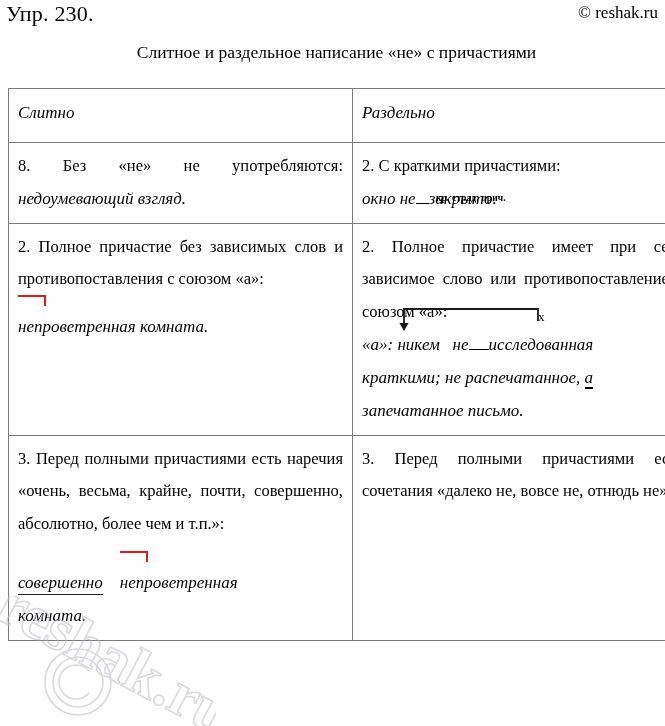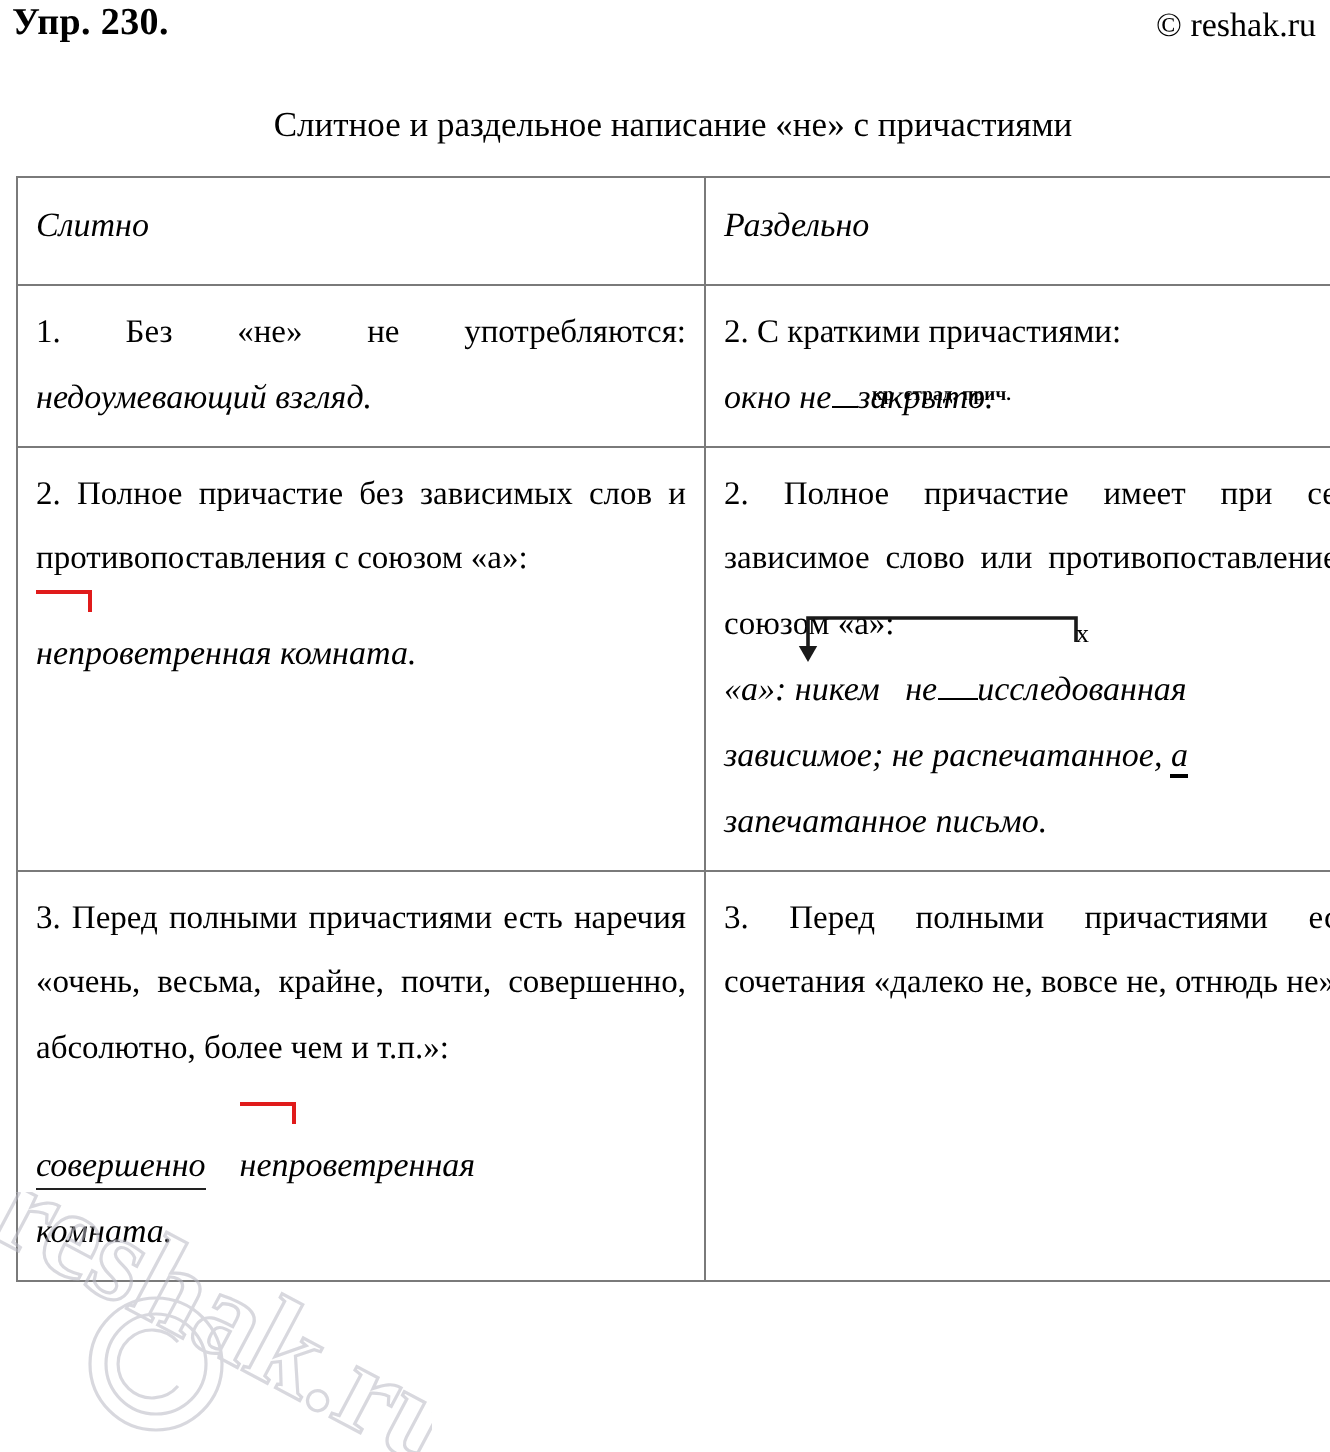--- a/index.html
+++ b/index.html
@@ -18,38 +18,38 @@
 
   
   .page-header {
     position: relative;
     height: 30px;
   }
   .exercise-title {
     position: absolute;
     left: 6px;
     top: 1px;
-    font-size: 19px;
-    font-weight: bold;
+    font-size: 22px;
+    font-weight: normal;
     letter-spacing: 0.2px;
   }
   .copyright {
     position: absolute;
     right: 7px;
     top: 3px;
     font-size: 17px;
     white-space: nowrap;
     margin-left: 10px;
   }
 
   
   .caption {
     text-align: center;
     font-size: 17.5px;
-    margin-top: 22px;
+    margin-top: 12px;
     margin-left: 8px;
   }
 
   
   .rules-table {
     position: absolute;
     left: 8px;
     top: 88px;
     width: 647px;
     border-collapse: collapse;
@@ -198,21 +198,21 @@
     <td class="col-left head-cell">
       <span class="head-label">Слитно</span>
     </td>
     <td class="col-right head-cell">
       <span class="head-label">Раздельно</span>
     </td>
   </tr>
 
   <tr>
     <td class="col-left">
-      <div class="just">1. Без «не» не употребляются:</div>
+      <div class="just">8. Без «не» не употребляются:</div>
       <div class="example"><span>н</span><span class="u">ед</span><span>оумевающий взгляд.</span></div>
     </td>
     <td class="col-right">
       <div>2. С краткими причастиями:</div>
       <div class="example annot-wrap"><span class="annot">кр. страд. прич.</span><span>окно не</span><span class="gap-u"></span><span>закрыто.</span></div>
     </td>
   </tr>
 
   <tr>
     <td class="col-left">
@@ -221,21 +221,21 @@
     </td>
     <td class="col-right">
       <div class="just-last-left">2. Полное причастие имеет при себе зависимое слово или противопоставление с союзом «а»:</div>
       <div class="example arrow-line">
         <svg class="arrow-svg" width="150" height="26" viewBox="0 0 150 26">
           <path d="M2,24 L2,4 L136,4 L136,16" fill="none" stroke="#1a1a1a" stroke-width="1.8"></path>
           <path d="M2,26 L-2.6,18 L6.6,18 Z" fill="#1a1a1a"></path>
         </svg>
         <span class="x-mark">x</span><span>«а»: </span><span>никем</span>&nbsp;&nbsp;&nbsp;<span>не</span><span class="gap-u gap-u-wide"></span><span>исследованная</span>
       </div>
-      <div class="example"><span>зависимое; не распечатанное,</span> <span class="u2">а</span></div>
+      <div class="example"><span>краткими; не распечатанное,</span> <span class="u2">а</span></div>
       <div class="example">запечатанное письмо.</div>
     </td>
   </tr>
 
   <tr>
     <td class="col-left">
       <div class="just-last-left">3. Перед полными причастиями есть наречия «очень, весьма, крайне, почти, совершенно, абсолютно, более чем и т.п.»:</div>
       <div class="example" style="margin-top:26px"><span class="uline">совершенно</span>&nbsp;&nbsp;&nbsp;&nbsp;<span class="prefix-mark"><span>н</span><span class="u">еп</span></span><span>роветренная</span></div>
       <div class="example">комната.</div>
     </td>

